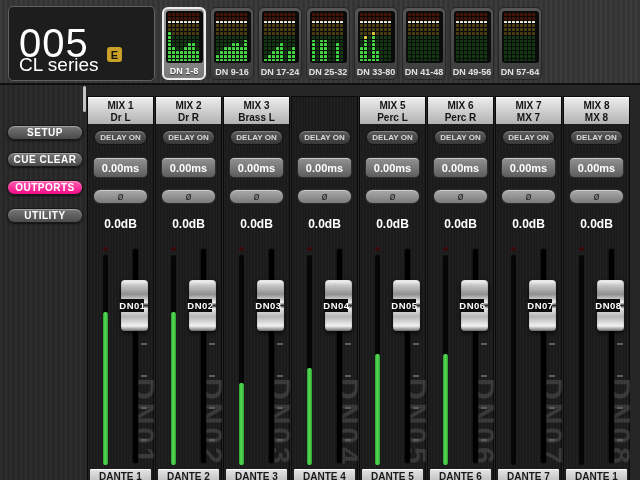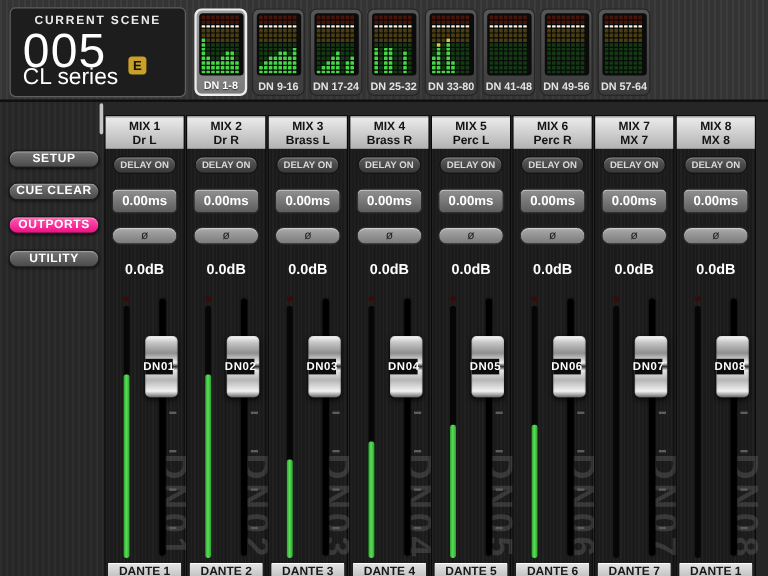--- a/index.html
+++ b/index.html
@@ -110,21 +110,20 @@
     display:flex; align-items:center; justify-content:center; }
 </style>
 </head>
 <body>
 
 <div class="app">
 
   <div class="topbar">
 
     <div class="scene-panel">
-      <div class="scene-label">CURRENT SCENE</div>
       <div class="scene-number">005</div>
       <div class="edit-badge">E</div>
       <div class="scene-series">CL series</div>
     </div>
 
     <div class="banks">
         <div class="bank selected">
     <div class="bank-meter">
             <div class="bank-col">
               <div class="seg" style="background: rgb(72, 19, 8);"></div>
@@ -1212,24 +1211,20 @@
       <div class="tick" style="top:174px"></div>
       <div class="tick" style="top:206px"></div>
       <div class="fader-track"></div>
       <div class="fader-knob">
         <div class="knob-tag">DN03</div>
       </div>
     </div>
     <div class="dante-label">DANTE 3</div>
   </div>
       <div class="strip">
-    <div class="strip-header">
-      <div>MIX 4</div>
-      <div>Brass R</div>
-    </div>
     <div class="delay-btn">DELAY ON</div>
     <div class="ms-box">0.00ms</div>
     <div class="phase-btn">ø</div>
     <div class="gain-label">0.0dB</div>
     <div class="fader-area">
       <div class="watermark">DN04</div>
       <div class="clip-led"></div>
       <div class="ch-meter">
         <div class="ch-meter-fill" style="height: 46%; background: linear-gradient(90deg, rgb(47, 158, 47), rgb(87, 224, 87) 45%, rgb(47, 158, 47));"></div>
       </div>

